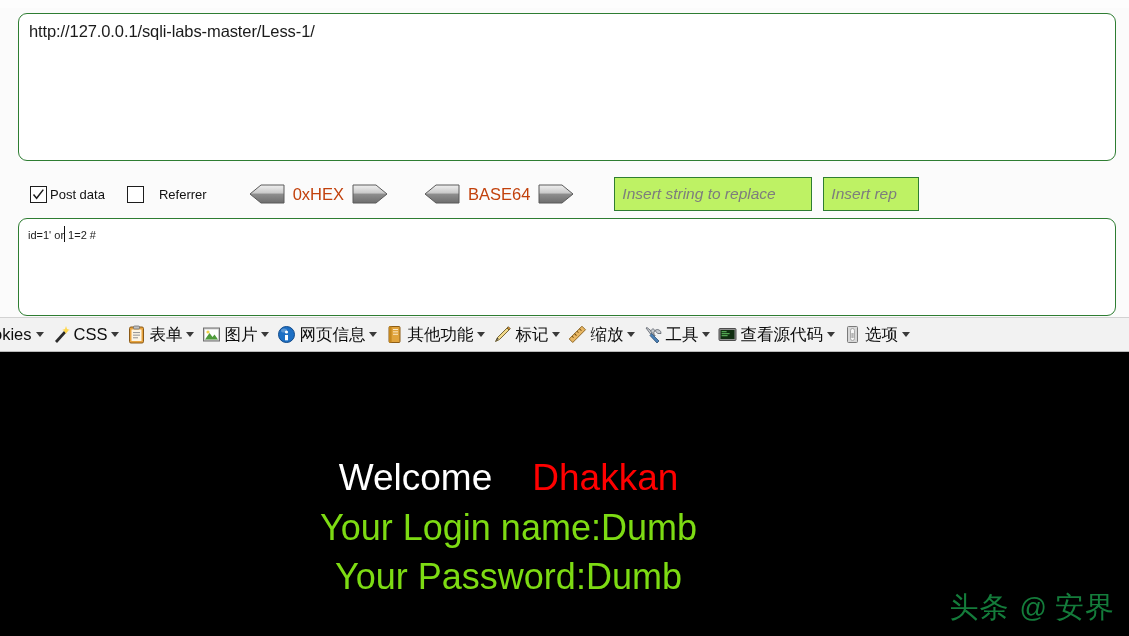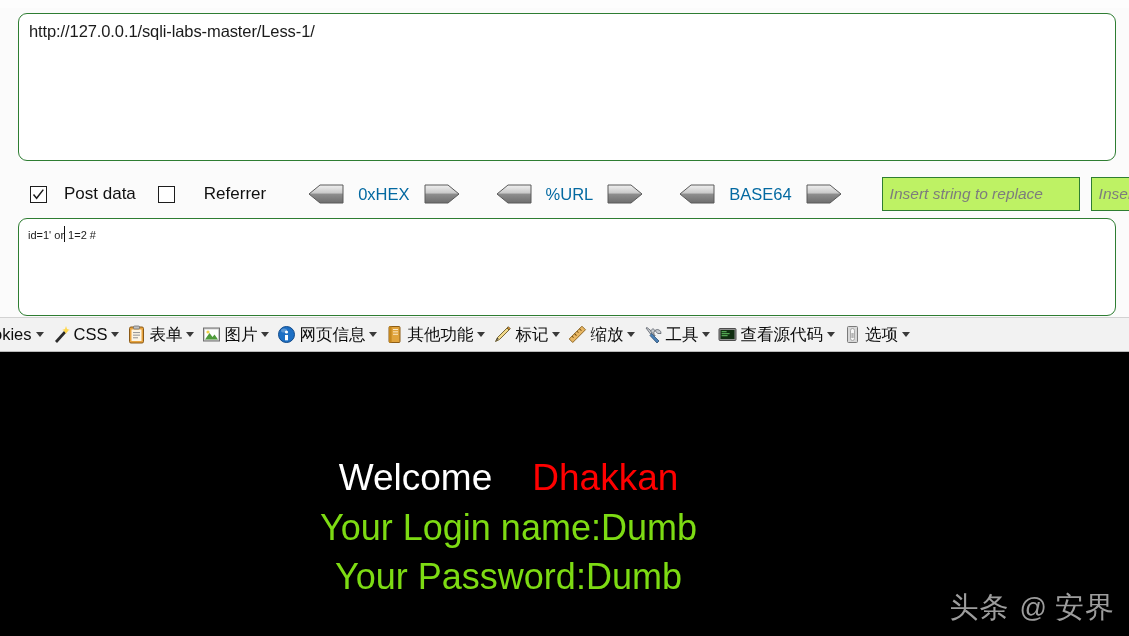--- a/index.html
+++ b/index.html
@@ -65,37 +65,37 @@
     width: 17px; height: 17px;
     border: 1.4px solid #1d1d1d;
     background: #ffffff;
     display: flex;
     align-items: center;
     justify-content: center;
     flex: 0 0 auto;
   }
   .chk-box svg { display: block; }
   .chk-label {
-    font-size: 17px;
+    font-size: 13px;
     color: #111;
-    margin-left: 17px;
+    margin-left: 3px;
     white-space: nowrap;
   }
 
   
   .enc-group {
     display: flex;
     align-items: center;
     margin-left: 36px;
   }
   .enc-group.g1 { margin-left: 42px; }
   .enc-label {
     font-size: 16.5px;
-    color: #0369a1;
-    margin: 0 14px;
+    color: #c2410c;
+    margin: 0 8px;
     white-space: nowrap;
   }
   .arrow-btn {
     width: 36px; height: 20px;
     display: block;
     flex: 0 0 auto;
   }
 
   
   .rep-input {
@@ -220,21 +220,21 @@
     white-space: nowrap;
   }
   .lg1 { top: 155px; }
   .lg2 { top: 204px; }
 
   .watermark {
     position: absolute;
     right: 14px; bottom: 8px;
     display: flex;
     align-items: center;
-    color: #a3a3a3;
+    color: #15803d;
     font-size: 29px;
     letter-spacing: 1px;
     white-space: nowrap;
     opacity: 0.97;
     margin-top: 24px;
   }
   .wm-at {
     margin: 0 7px 0 10px;
     font-size: 27px;
   }
@@ -285,29 +285,20 @@
               <stop offset="0" stop-color="#f0f0f0"></stop>
                 <stop offset="0.45" stop-color="#c9c9c9"></stop>
               <stop offset="0.5" stop-color="#8e8e8e"></stop>
                 <stop offset="1" stop-color="#6e6e6e"></stop>
             </linearGradient>
           </defs>
           <path d="M1 1 L24 1 L35 10 L24 19 L1 19 Z" fill="url(#gr1)" stroke="#5a5a5a" stroke-width="1"></path>
         </svg>
       </div>
 
-      <div class="enc-group">
-        <svg class="arrow-btn" viewBox="0 0 36 20">
-          <path d="M12 1 L35 1 L35 19 L12 19 L1 10 Z" fill="url(#gl1)" stroke="#5a5a5a" stroke-width="1"></path>
-        </svg>
-        <span class="enc-label">%URL</span>
-        <svg class="arrow-btn" viewBox="0 0 36 20">
-          <path d="M1 1 L24 1 L35 10 L24 19 L1 19 Z" fill="url(#gr1)" stroke="#5a5a5a" stroke-width="1"></path>
-        </svg>
-      </div>
 
       <div class="enc-group">
         <svg class="arrow-btn" viewBox="0 0 36 20">
           <path d="M12 1 L35 1 L35 19 L12 19 L1 10 Z" fill="url(#gl1)" stroke="#5a5a5a" stroke-width="1"></path>
         </svg>
         <span class="enc-label">BASE64</span>
         <svg class="arrow-btn" viewBox="0 0 36 20">
           <path d="M1 1 L24 1 L35 10 L24 19 L1 19 Z" fill="url(#gr1)" stroke="#5a5a5a" stroke-width="1"></path>
         </svg>
       </div>

